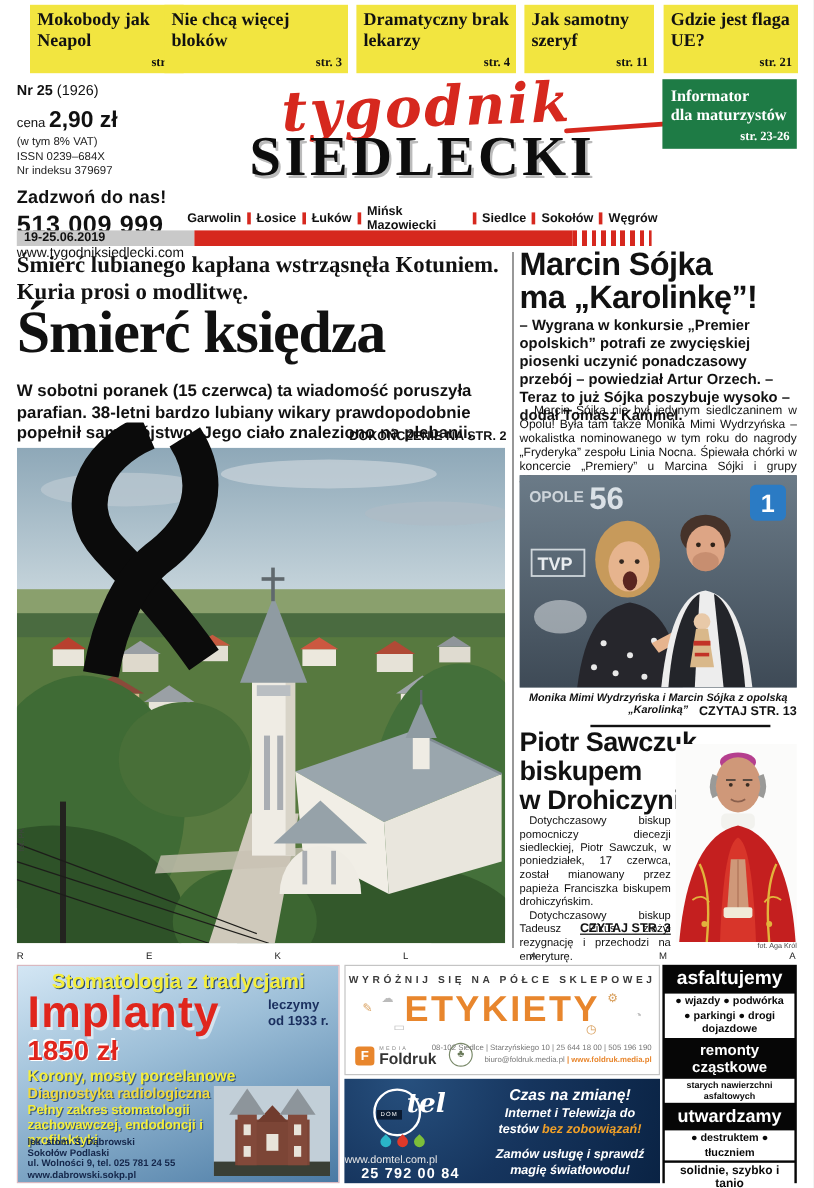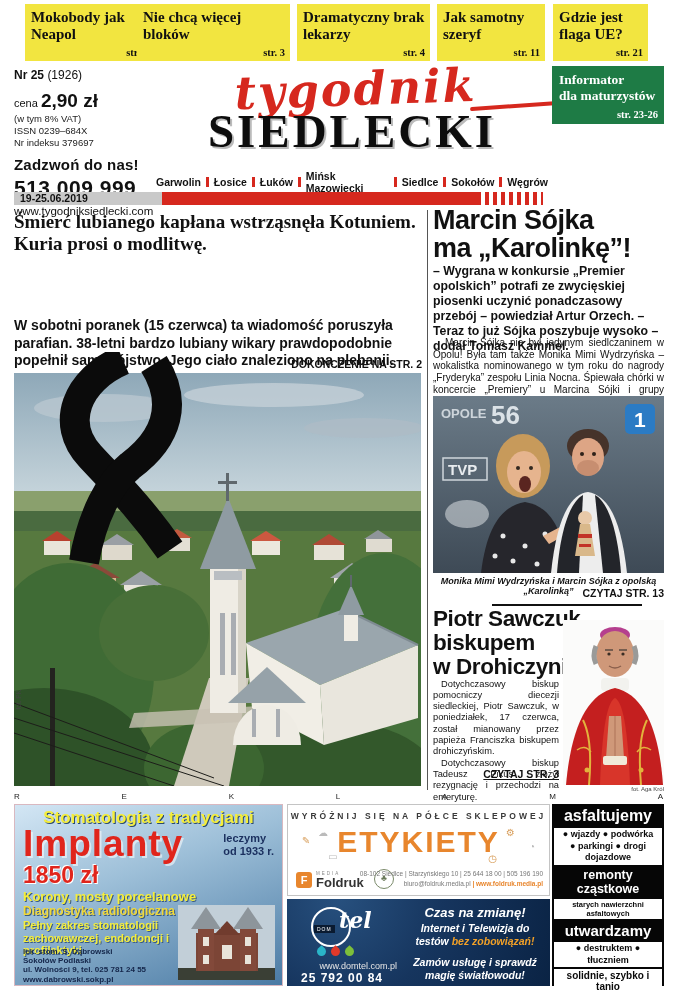--- a/index.html
+++ b/index.html
@@ -113,21 +113,21 @@
 
   
   .ad-domtel{left:287px;top:899px;width:263px;height:87px;overflow:hidden;
     background:radial-gradient(circle at 20% 0%,#27507e 0%,#16355e 45%,#0a2344 100%);}
   .dom-circle{position:absolute;left:24px;top:8px;width:36px;height:36px;border:2px solid #fff;border-radius:50%;}
   .dom-dom{position:absolute;left:27px;top:26px;background:#0a1a30;color:#fff;font-size:5px;letter-spacing:1px;padding:1px 3px;}
   .dom-tel{position:absolute;left:52px;top:8px;font-family:"DejaVu Serif","Liberation Serif",serif;font-style:italic;
     font-weight:700;font-size:22px;color:#fff;}
   .dom-drops{position:absolute;left:30px;top:48px;display:flex;gap:5px;}
   .dom-drop{width:9px;height:9px;border-radius:0 50% 50% 50%;transform:rotate(45deg);}
-  .dom-web{position:absolute;left:0px;top:62px;width:110px;text-align:right;font-size:9px;color:#e6e6e6;}
+  .dom-web{position:absolute;left:0px;top:62px;width:110px;text-align:left;font-size:9px;color:#e6e6e6;}
   .dom-phone{position:absolute;left:0px;top:72px;width:110px;text-align:center;font-size:12px;font-weight:700;color:#fff;letter-spacing:1px;}
   .dom-right{position:absolute;left:118px;top:6px;width:140px;text-align:center;color:#fff;font-style:italic;line-height:1.25;}
   .dom-h{font-size:13px;font-weight:700;margin-bottom:1px;}
   .dom-l{font-size:10.5px;font-weight:700;}
   .dom-orange{color:#f0a028;}
 
   
   .ad-asphalt{left:552px;top:804px;width:112px;height:182px;background:#060606;display:flex;flex-direction:column;
     gap:2px;padding:1px 0;box-sizing:border-box;}
   .asp-h{color:#fff;text-align:center;font-weight:900;}
@@ -153,21 +153,21 @@
     <div class="tbox-page">str. 3</div>
   </div>
   <div class="tbox" style="left:297px;width:133px;">
     <div class="tbox-title">Dramatyczny brak lekarzy</div>
     <div class="tbox-page">str. 4</div>
   </div>
   <div class="tbox" style="left:437px;width:108px;">
     <div class="tbox-title">Jak samotny szeryf</div>
     <div class="tbox-page">str. 11</div>
   </div>
-  <div class="tbox" style="left:553px;width:95px;">
+  <div class="tbox" style="left:553px;width:112px;">
     <div class="tbox-title">Gdzie jest flaga UE?</div>
     <div class="tbox-page">str. 21</div>
   </div>
 
   <div class="abs mh-left">
     <div class="mh-issue"><b>Nr 25</b> <span>(1926)</span></div>
     <div class="mh-price-row"><span>cena</span> <span class="mh-price">2,90 zł</span></div>
     <div class="mh-small">(w tym 8% VAT)</div>
     <div class="mh-small">ISSN 0239–684X</div>
     <div class="mh-small">Nr indeksu 379697</div>
@@ -201,20 +201,21 @@
     <span>dla maturzystów</span></div>
     <div class="promo-p">str. 23-26</div>
   </div>
 
   <div class="abs datebar-gray">19-25.06.2019</div>
   <div class="abs datebar-red"></div>
   <div class="abs datebar-stripes"></div>
 
   <div class="abs kicker">Śmierć lubianego kapłana wstrząsnęła Kotuniem.
 Kuria prosi o modlitwę.</div>
+  <div class="abs headline">Śmierć księdza</div>
   <div class="abs lead">W sobotni poranek (15 czerwca) ta wiadomość poruszyła parafian. 38-letni bardzo lubiany wikary prawdopodobnie popełnił samobójstwo. Jego ciało znaleziono na plebanii.</div>
   <div class="abs cont">DOKOŃCZENIE NA STR. 2</div>
 
   <div class="abs photo1">
     <svg width="407" height="413" viewBox="0 0 407 413">
       <defs>
         <linearGradient id="sky" x1="0" y1="0" x2="0" y2="1">
           <stop offset="0" stop-color="#8ea8b8"></stop>
             <stop offset="1" stop-color="#d7e2e6"></stop>
         </linearGradient>

